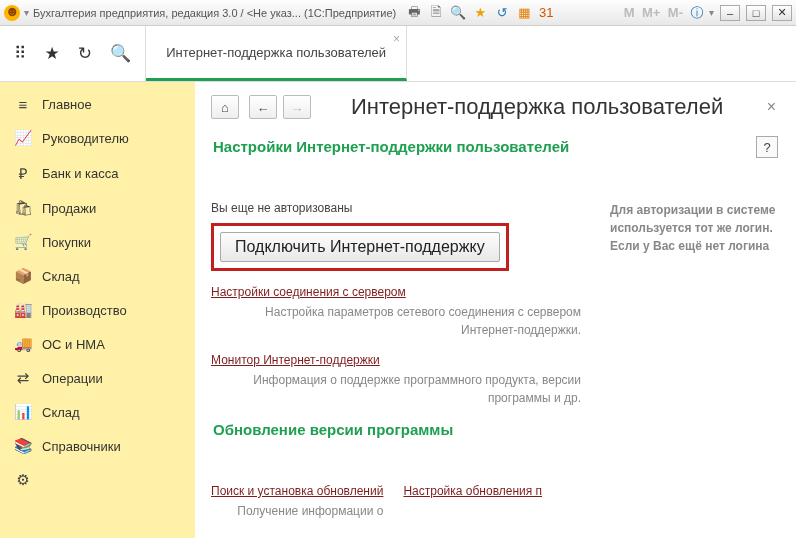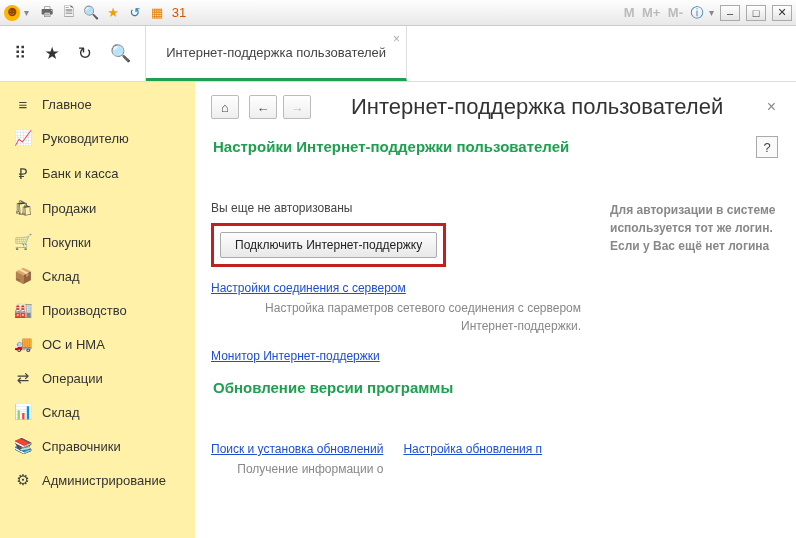--- a/index.html
+++ b/index.html
@@ -41,31 +41,32 @@
   .navbtn.disabled { color: #bbb; cursor: default; }
   .page-title { font-size: 22px; color: #333; margin-left: 30px; flex: 1; }
   .page-close { color: #888; font-size: 16px; cursor: pointer; padding: 0 4px; }
   
   .section-title { color: #1fa050; font-weight: bold; font-size: 15px; margin: 12px 0 10px 2px; }
   .body-row { display: flex; gap: 20px; margin-top: 46px; }
   .body-left { flex: 1; }
   .body-right { width: 170px; color: #888; font-size: 12px; line-height: 1.5; padding-top: 0; font-weight: bold; }
   .plain-text { color: #444; margin-bottom: 8px; }
   .highlight-box { border: 3px solid #c2201f; padding: 6px; display: inline-block; margin-bottom: 14px; }
-  .connect-btn { border: 1px solid #aaa; background: linear-gradient(#fdfdfd,#e8e8e8); padding: 5px 14px; font-size: 12px; cursor: pointer; color: #222; border-radius: 2px; }
-  .link { color: #1d4ed8; text-decoration: underline; cursor: pointer; display: inline-block; margin-bottom: 4px; }
+  .connect-btn { border: 1px solid #aaa; background: linear-gradient(#fdfdfd,#e8e8e8); padding: 5px 14px; font-size: 16px; cursor: pointer; color: #222; border-radius: 2px; }
+  .link { color: #7f1d1d; text-decoration: underline; cursor: pointer; display: inline-block; margin-bottom: 4px; }
   .desc { color: #888; font-size: 12px; line-height: 1.5; margin-bottom: 14px; max-width: 370px; text-align: right;}
   .help-btn { position: absolute; top: 54px; right: 18px; width: 22px; height: 22px; border: 1px solid #aaa; display: flex; align-items: center; justify-content: center; background: #fafafa; cursor: pointer; font-size: 13px; color: #444; }
 </style>
 </head>
 <body>
 
 <div class="titlebar">
   <span class="smiley"></span>
   <span class="dropdown-ico">▾</span>
+  <span class="title-text">Бухгалтерия предприятия, редакция 3.0 / &lt;Не указ...  (1С:Предприятие)</span>
   <div class="tb-icons">
     <span class="tb-ico">🖶</span>
     <span class="tb-ico">🗎</span>
     <span class="tb-ico">🔍</span>
     <span class="tb-ico" style="color:#f0a000">★</span>
     <span class="tb-ico" style="color:#2b7bb9">↺</span>
     <span class="tb-ico" style="color:#e67e00">▦</span>
     <span class="tb-ico" style="color:#d35400">31</span>
   </div>
   <span class="spacer"></span>
@@ -135,21 +136,20 @@
     <div class="side-item">
         <span class="side-ico">📊</span>
         <span>Склад</span>
       </div>
     <div class="side-item">
         <span class="side-ico">📚</span>
         <span>Справочники</span>
       </div>
     <div class="side-item">
         <span class="side-ico">⚙</span>
-        <span>Администрирование</span>
       </div>
   </div>
 
   <div class="content">
     <div class="content-header">
       <div class="navgrp">
         <div class="navbtn">⌂</div>
       </div>
       <div class="navgrp">
         <div class="navbtn">←</div>
@@ -165,20 +165,21 @@
 
     <div class="body-row">
       <div class="body-left">
         <div class="plain-text">Вы еще не авторизованы</div>
         <div class="highlight-box">
           <button class="connect-btn">Подключить Интернет-поддержку</button>
         </div>
         <div><span class="link">Настройки соединения с сервером</span></div>
         <div class="desc">Настройка параметров сетевого соединения с сервером Интернет-поддержки.</div>
         <div><span class="link">Монитор Интернет-поддержки</span></div>
+        <div class="desc">Информация о поддержке программного продукта, версии программы и др.</div>
 
         <div class="section-title">Обновление версии программы</div>
         <div class="body-row" style="">
           <div>
             <div><span class="link">Поиск и установка обновлений</span></div>
             <div class="desc" style="margin-bottom:0">Получение информации о</div>
           </div>
           <div>
             <div><span class="link">Настройка обновления п</span></div>
           </div>

